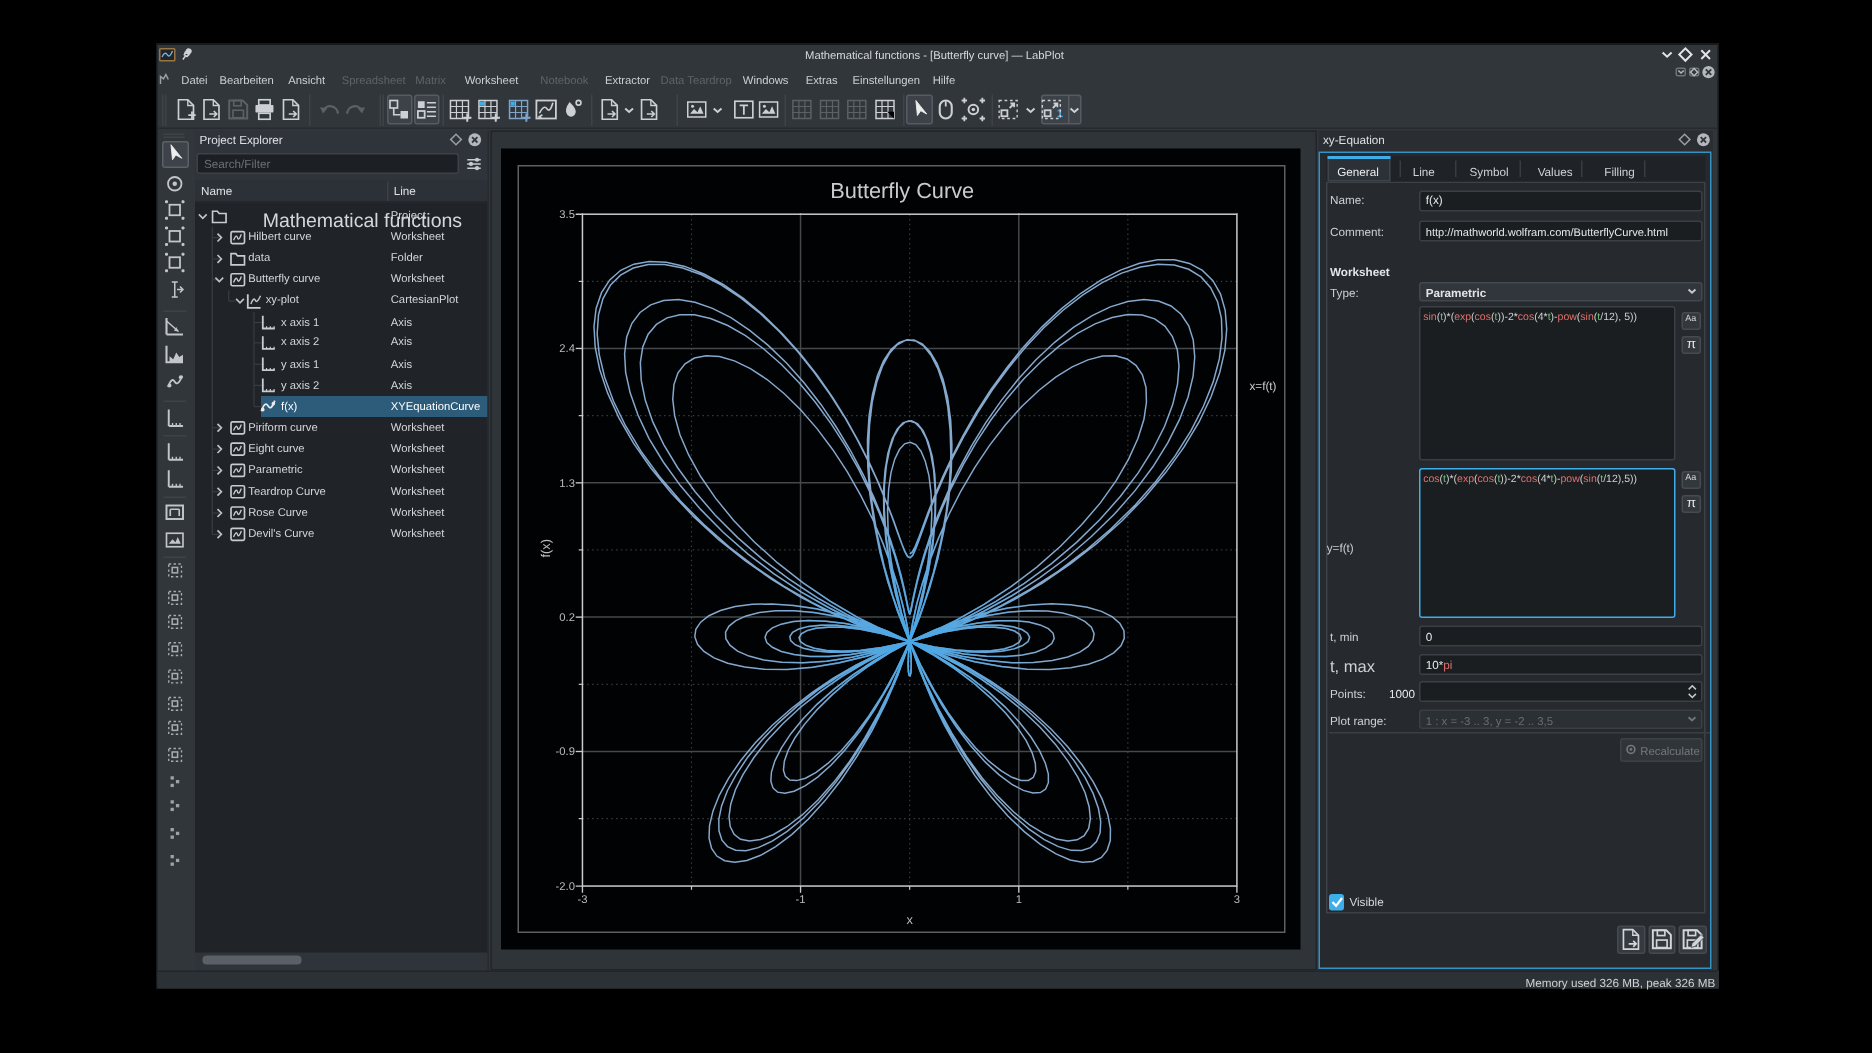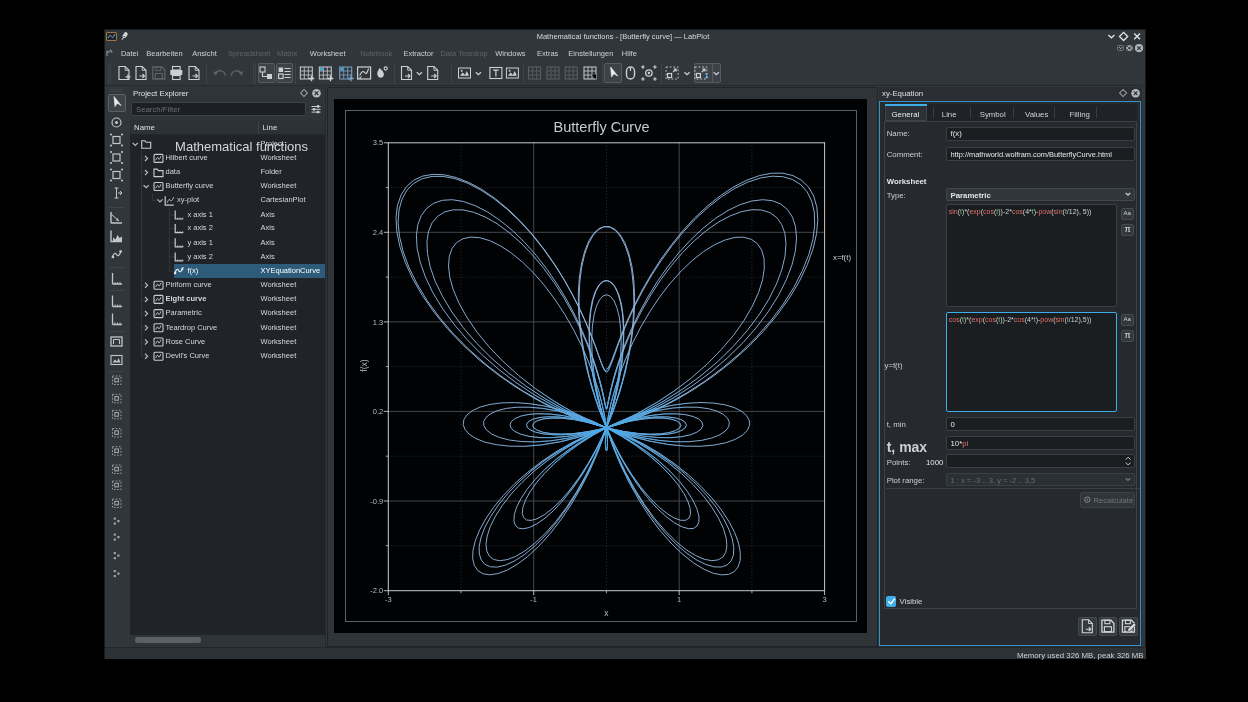--- a/index.html
+++ b/index.html
@@ -74,21 +74,21 @@
 <div style="position:absolute;left:187.4px;top:223.29999999999998px;font-size:7.5px;color:#d5d8db;font-weight:normal;white-space:nowrap;">x axis 2</div>
 <div style="position:absolute;left:260.5px;top:223.29999999999998px;font-size:7.5px;color:#d5d8db;font-weight:normal;white-space:nowrap;">Axis</div>
 <div style="position:absolute;left:187.4px;top:237.5px;font-size:7.5px;color:#d5d8db;font-weight:normal;white-space:nowrap;">y axis 1</div>
 <div style="position:absolute;left:260.5px;top:237.5px;font-size:7.5px;color:#d5d8db;font-weight:normal;white-space:nowrap;">Axis</div>
 <div style="position:absolute;left:187.4px;top:251.59999999999997px;font-size:7.5px;color:#d5d8db;font-weight:normal;white-space:nowrap;">y axis 2</div>
 <div style="position:absolute;left:260.5px;top:251.59999999999997px;font-size:7.5px;color:#d5d8db;font-weight:normal;white-space:nowrap;">Axis</div>
 <div style="position:absolute;left:187.4px;top:265.8px;font-size:7.5px;color:#ffffff;font-weight:normal;white-space:nowrap;">f(x)</div>
 <div style="position:absolute;left:260.5px;top:265.8px;font-size:7.5px;color:#ffffff;font-weight:normal;white-space:nowrap;">XYEquationCurve</div>
 <div style="position:absolute;left:165.5px;top:279.9px;font-size:7.5px;color:#d5d8db;font-weight:normal;white-space:nowrap;">Piriform curve</div>
 <div style="position:absolute;left:260.5px;top:279.9px;font-size:7.5px;color:#d5d8db;font-weight:normal;white-space:nowrap;">Worksheet</div>
-<div style="position:absolute;left:165.5px;top:294.09999999999997px;font-size:7.5px;color:#d5d8db;font-weight:bold;white-space:nowrap;">Eight curve</div>
+<div style="position:absolute;left:165.5px;top:294.09999999999997px;font-size:7.5px;color:#d5d8db;font-weight:normal;white-space:nowrap;">Eight curve</div>
 <div style="position:absolute;left:260.5px;top:294.09999999999997px;font-size:7.5px;color:#d5d8db;font-weight:normal;white-space:nowrap;">Worksheet</div>
 <div style="position:absolute;left:165.5px;top:308.3px;font-size:7.5px;color:#d5d8db;font-weight:normal;white-space:nowrap;">Parametric</div>
 <div style="position:absolute;left:260.5px;top:308.3px;font-size:7.5px;color:#d5d8db;font-weight:normal;white-space:nowrap;">Worksheet</div>
 <div style="position:absolute;left:165.5px;top:322.5px;font-size:7.5px;color:#d5d8db;font-weight:normal;white-space:nowrap;">Teardrop Curve</div>
 <div style="position:absolute;left:260.5px;top:322.5px;font-size:7.5px;color:#d5d8db;font-weight:normal;white-space:nowrap;">Worksheet</div>
 <div style="position:absolute;left:165.5px;top:336.7px;font-size:7.5px;color:#d5d8db;font-weight:normal;white-space:nowrap;">Rose Curve</div>
 <div style="position:absolute;left:260.5px;top:336.7px;font-size:7.5px;color:#d5d8db;font-weight:normal;white-space:nowrap;">Worksheet</div>
 <div style="position:absolute;left:165.5px;top:350.9px;font-size:7.5px;color:#d5d8db;font-weight:normal;white-space:nowrap;">Devil's Curve</div>
 <div style="position:absolute;left:260.5px;top:350.9px;font-size:7.5px;color:#d5d8db;font-weight:normal;white-space:nowrap;">Worksheet</div>
 <div style="position:absolute;left:134.5px;top:637.3px;width:66px;height:5.5px;background:#5a6066;border-radius:2.7px;"></div>
@@ -190,21 +190,21 @@
 <div style="position:absolute;left:945.6px;top:311.5px;width:171.5px;height:100.5px;background:#1b1e21;border:1px solid #3daee9;border-radius:2px;"></div>
 <div style="position:absolute;left:948.8px;top:315.5px;font-size:7px;white-space:nowrap"><span style="color:#e0706a">cos</span><span style="color:#cfd2d4">(</span><span style="color:#6fbf73">t</span><span style="color:#cfd2d4">)*(</span><span style="color:#e0706a">exp</span><span style="color:#cfd2d4">(</span><span style="color:#e0706a">cos</span><span style="color:#cfd2d4">(</span><span style="color:#6fbf73">t</span><span style="color:#cfd2d4">))-2*</span><span style="color:#e0706a">cos</span><span style="color:#cfd2d4">(4*</span><span style="color:#6fbf73">t</span><span style="color:#cfd2d4">)-</span><span style="color:#e0706a">pow</span><span style="color:#cfd2d4">(</span><span style="color:#e0706a">sin</span><span style="color:#cfd2d4">(</span><span style="color:#6fbf73">t</span><span style="color:#cfd2d4">/12),5))</span></div>
 <div style="position:absolute;left:884.5px;top:361.2px;font-size:7.8px;color:#ccd1d5;font-weight:normal;white-space:nowrap;">y=f(t)</div>
 <div style="position:absolute;left:1121px;top:313.5px;width:13px;height:12px;background:#33383d;border:1px solid #464b51;border-radius:2px;"></div>
 <div style="position:absolute;left:1123.5px;top:316.0px;font-size:6px;color:#d2d5d8">Aa</div>
 <div style="position:absolute;left:1121px;top:329.5px;width:13px;height:12px;background:#33383d;border:1px solid #464b51;border-radius:2px;"></div>
 <div style="position:absolute;left:1124.5px;top:330.0px;font-size:9px;color:#e4e6e8">π</div>
 <div style="position:absolute;left:886.7px;top:420.3px;font-size:7.8px;color:#ccd1d5;font-weight:normal;white-space:nowrap;">t, min</div>
 <div style="position:absolute;left:946.2px;top:417.3px;width:189px;height:13.5px;background:#1b1e21;border:1px solid #3b4045;border-radius:2px;"></div>
 <div style="position:absolute;left:950.5px;top:420.3px;font-size:7.8px;color:#e6e8ea;font-weight:normal;white-space:nowrap;">0</div>
-<div style="position:absolute;left:886.7px;top:439.3px;font-size:14px;color:#ccd1d5;font-weight:bold;white-space:nowrap;text-align:center;">t, max</div>
+<div style="position:absolute;left:886.7px;top:439.3px;font-size:11px;color:#ccd1d5;font-weight:normal;white-space:nowrap;text-align:center;">t, max</div>
 <div style="position:absolute;left:946.2px;top:436.2px;width:189px;height:13.5px;background:#1b1e21;border:1px solid #3b4045;border-radius:2px;"></div>
 <div style="position:absolute;left:950.5px;top:439.3px;font-size:7.8px;white-space:nowrap"><span style="color:#e6e8ea">10*</span><span style="color:#e0706a">pi</span></div>
 <div style="position:absolute;left:886.7px;top:457.9px;font-size:7.8px;color:#ccd1d5;font-weight:normal;white-space:nowrap;">Points:</div>
 <div style="position:absolute;left:946.2px;top:454.2px;width:189px;height:13.5px;background:#1b1e21;border:1px solid #3b4045;border-radius:2px;"></div>
 <div style="position:absolute;left:926px;top:457.9px;font-size:7.8px;color:#e6e8ea;font-weight:normal;white-space:nowrap;">1000</div>
 <div style="position:absolute;left:886.7px;top:476.2px;font-size:7.8px;color:#ccd1d5;font-weight:normal;white-space:nowrap;">Plot range:</div>
 <div style="position:absolute;left:946.2px;top:472.9px;width:189px;height:13px;background:#2b3035;border:1px solid #3a3f44;border-radius:2px;"></div>
 <div style="position:absolute;left:950.5px;top:476.2px;font-size:7.6px;color:#686d72;font-weight:normal;white-space:nowrap;">1 : x = -3 .. 3, y = -2 .. 3,5</div>
 <div style="position:absolute;left:885.6px;top:488.3px;width:254px;height:1px;background:#3a3f44;"></div>
 <div style="position:absolute;left:1080.3px;top:491.5px;width:55px;height:16.3px;background:#30353a;border:1px solid #3d4247;border-radius:2px;"></div>

